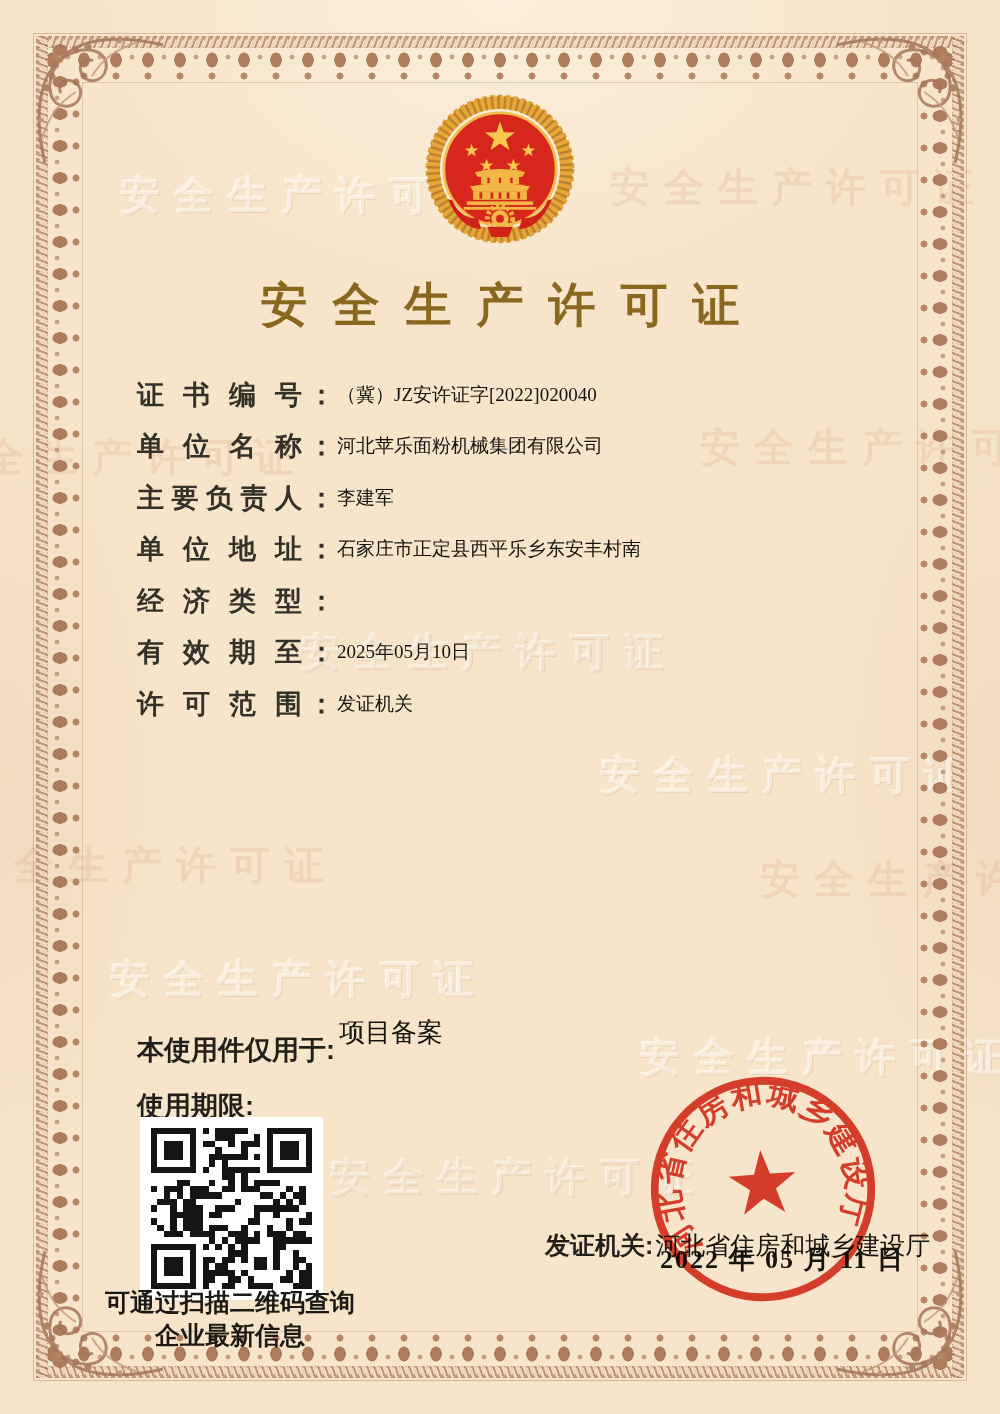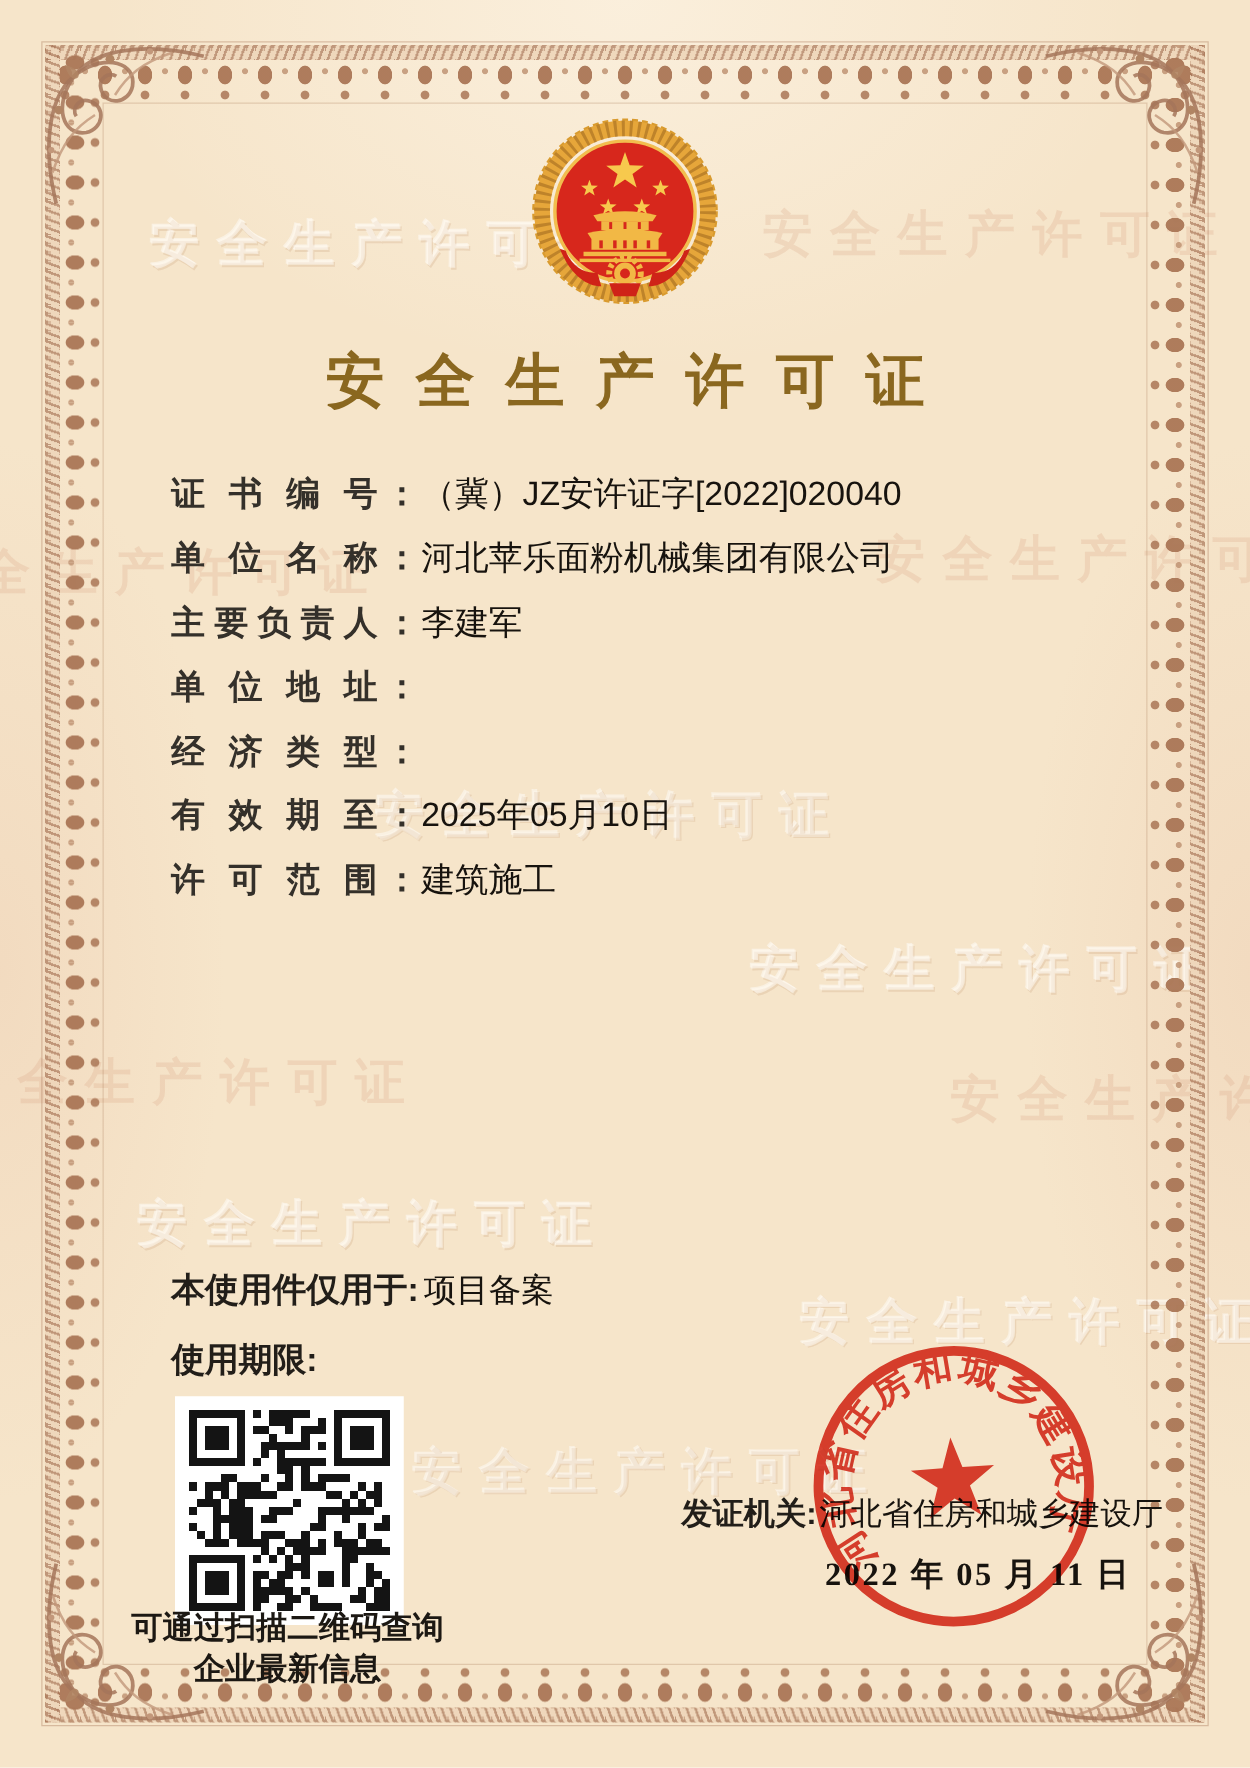--- a/index.html
+++ b/index.html
@@ -42,25 +42,25 @@
   
   .content{position:absolute;inset:0;z-index:4;}
   .emblem{position:absolute;left:50%;top:90px;transform:translateX(-50%);width:158px;height:158px;}
   .cert-title{position:absolute;top:274px;left:0;width:100%;text-align:center;
       font-size:47px;font-weight:700;color:#8a671f;letter-spacing:25px;padding-left:25px;box-sizing:border-box;}
   .fields{position:absolute;left:137px;top:369px;right:90px;}
   .frow{height:51.5px;display:flex;align-items:center;}
   .f-label{display:flex;justify-content:space-between;width:165px;
       font-size:27px;font-weight:700;color:#34302a;}
   .f-colon{font-size:27px;font-weight:700;color:#34302a;margin:0 2px 0 6px;}
-  .f-value{font-family:Liberation Sans, sans-serif;font-size:27px;color:#17130e;white-space:nowrap;}
+  .f-value{font-family:Liberation Serif, serif;font-size:19px;color:#17130e;white-space:nowrap;}
   .usage{position:absolute;left:137px;top:1012px;}
   .uline{display:flex;align-items:center;height:40px;}
   .uline+.uline{margin-top:16px;text-align:right;}
-  .u-label{font-size:27px;font-weight:700;color:#221e19;}
+  .u-label{font-size:27px;font-weight:700;color:#221e19;margin-top:35px;}
   .u-value{font-family:"Liberation Serif","DejaVu Serif",serif;font-size:26px;color:#17130e;margin-left:4px;}
   .qr-box{position:absolute;left:140px;top:1117px;width:183px;height:183px;background:#fff;
       box-sizing:border-box;padding:11px;}
   .qr-box svg{width:100%;height:100%;fill:#141414;}
   .qr-caption{position:absolute;left:55px;top:1286px;width:350px;text-align:center;
       font-size:25px;font-weight:700;color:#1c1813;line-height:33px;}
   .issuer{position:absolute;left:545px;top:1194px;display:flex;align-items:baseline;white-space:nowrap;}
   .issuer .u-label{font-size:25px;}
   .issuer .u-value{font-size:25px;margin-left:2px;}
   .issue-date{position:absolute;left:660px;top:1242px;font-family:"Liberation Serif","DejaVu Serif",serif;
@@ -196,20 +196,21 @@
           <span class="f-value">李建军</span>
       </div>
       <div class="frow">
         <span class="f-label">
             <span>单</span>
             <span>位</span>
             <span>地</span>
             <span>址</span>
           </span>
           <span class="f-colon">：</span>
+          <span class="f-value">石家庄市正定县西平乐乡东安丰村南</span>
       </div>
       <div class="frow">
         <span class="f-label">
             <span>经</span>
             <span>济</span>
             <span>类</span>
             <span>型</span>
           </span>
           <span class="f-colon">：</span>
       </div>
@@ -224,21 +225,21 @@
           <span class="f-value">2025年05月10日</span>
       </div>
       <div class="frow">
         <span class="f-label">
             <span>许</span>
             <span>可</span>
             <span>范</span>
             <span>围</span>
           </span>
           <span class="f-colon">：</span>
-          <span class="f-value">建筑施工</span>
+          <span class="f-value">发证机关</span>
       </div>
     </div>
 
     <div class="usage">
       <div class="uline">
         <span class="u-label">本使用件仅用于:</span>
         <span class="u-value">项目备案</span>
       </div>
       <div class="uline">
         <span class="u-label">使用期限:</span>

